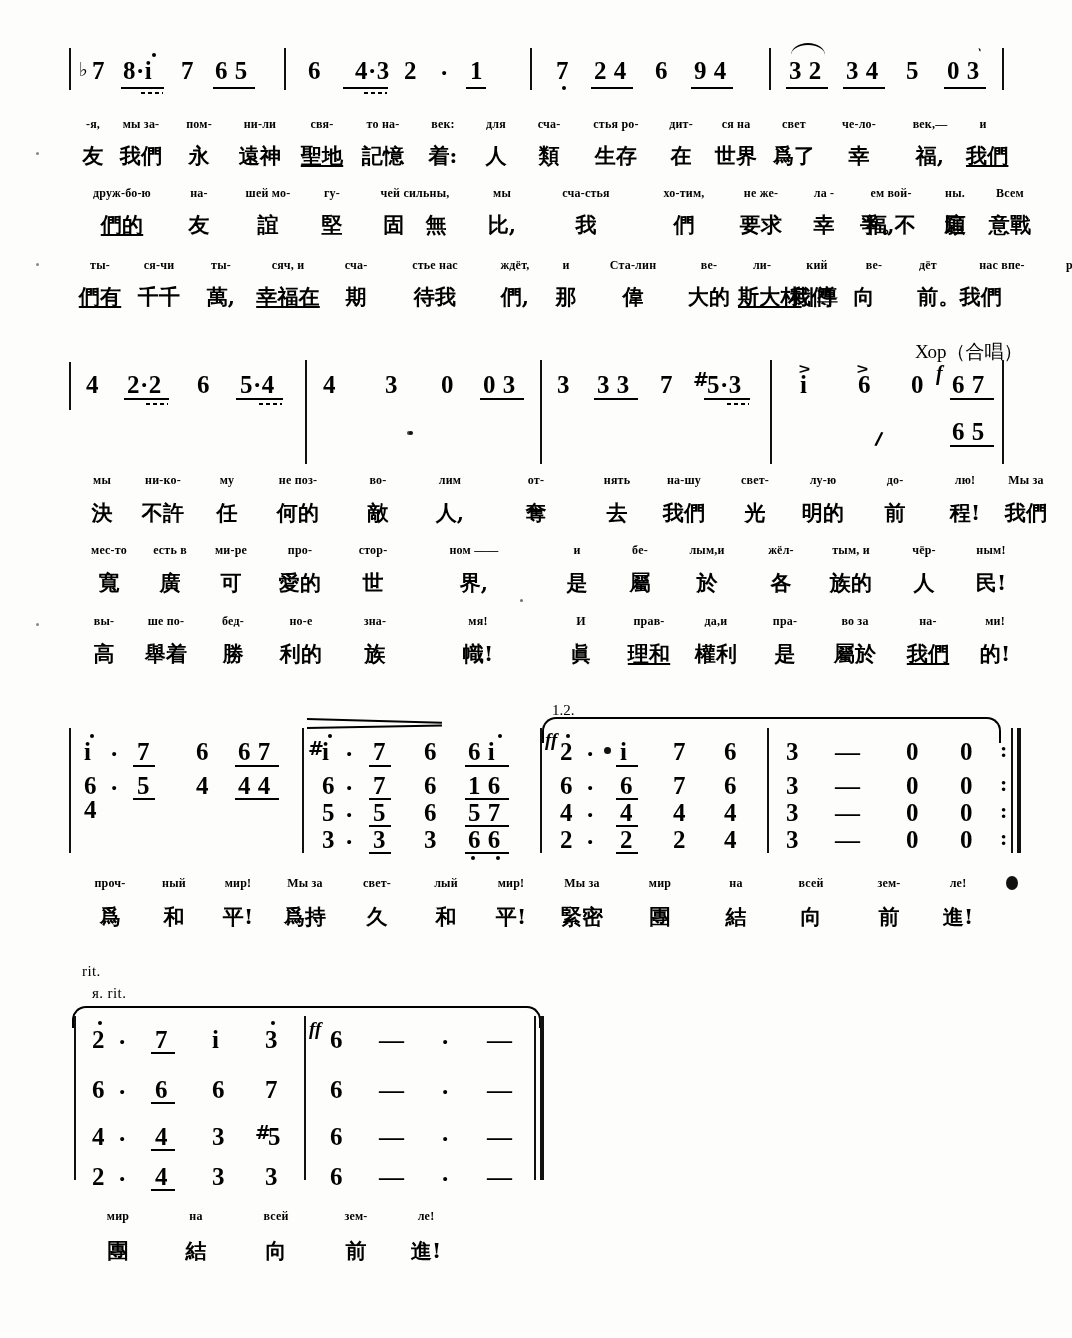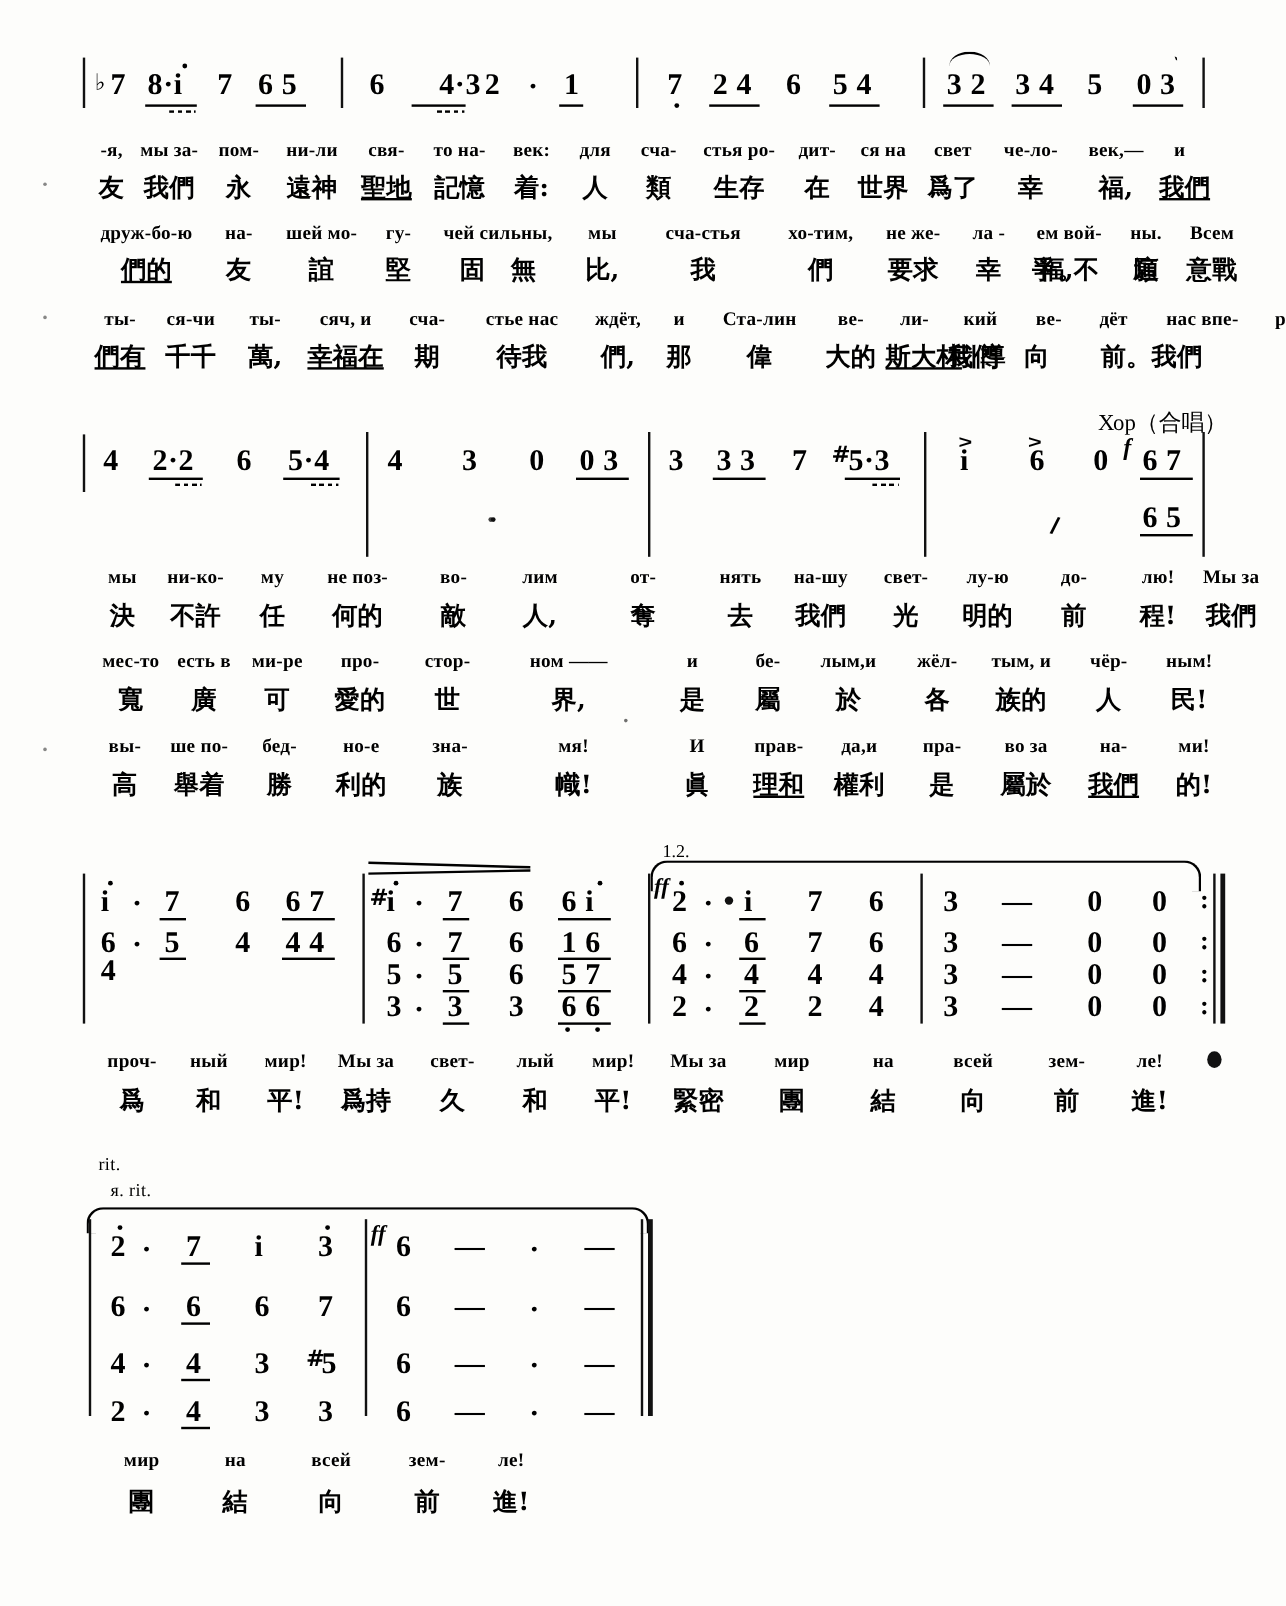--- a/index.html
+++ b/index.html
@@ -126,21 +126,21 @@
   
   .lyricline {
     position: absolute;
     white-space: nowrap;
     font-size: 18px;
     letter-spacing: .2px;
   }
   .lyric-ru {
     font-family: "Liberation Serif", "DejaVu Serif", serif;
     font-weight: 700;
-    font-size: 16px;
+    font-size: 12px;
   }
   .lyric-zh {
     font-family: "DejaVu Serif", serif;
     font-weight: 700;
     font-size: 21px;
   }
   .lyricline span.syl {
     display: inline-block;
     text-align: center;
   }
@@ -202,36 +202,36 @@
     <div class="beamdash" style="left:141px; top:92px; width:22px;"></div>
 
     <div class="note" style="left:181px; top:58px;">7</div>
 
     <div class="note" style="left:215px; top:58px;">6 5</div>
     <div class="beam" style="left:213px; top:87px; width:42px;"></div>
 
     <div class="barline" style="left:284px; top:48px; height:42px;"></div>
 
     <div class="note" style="left:308px; top:58px;">6</div>
-    <div class="note" style="left:366px; top:58px;">4·3</div>
+    <div class="note" style="left:355px; top:58px;">4·3</div>
     <div class="beam" style="left:343px; top:87px; width:45px;"></div>
     <div class="beamdash" style="left:364px; top:92px; width:23px;"></div>
     <div class="note" style="left:404px; top:58px;">2</div>
     <div class="note" style="left:440px; top:60px;">·</div>
     <div class="note" style="left:470px; top:58px;">1</div>
     <div class="beam" style="left:466px; top:87px; width:20px;"></div>
 
     <div class="barline" style="left:530px; top:48px; height:42px;"></div>
 
     <div class="note" style="left:556px; top:58px;">7</div>
     <div class="octdot" style="left:562px; top:86px;"></div>
     <div class="note" style="left:594px; top:58px;">2 4</div>
     <div class="beam" style="left:591px; top:87px; width:42px;"></div>
     <div class="note" style="left:655px; top:58px;">6</div>
-    <div class="note" style="left:694px; top:58px;">5 4</div>
+    <div class="note" style="left:694px; top:58px;">9 4</div>
     <div class="beam" style="left:691px; top:87px; width:42px;"></div>
 
     <div class="barline" style="left:769px; top:48px; height:42px;"></div>
 
     <div class="slur" style="left:791px; top:43px; width:34px;"></div>
     <div class="note" style="left:789px; top:58px;">3 2</div>
     <div class="beam" style="left:786px; top:87px; width:42px;"></div>
     <div class="note" style="left:846px; top:58px;">3 4</div>
     <div class="beam" style="left:843px; top:87px; width:42px;"></div>
     <div class="note" style="left:906px; top:58px;">5</div>

